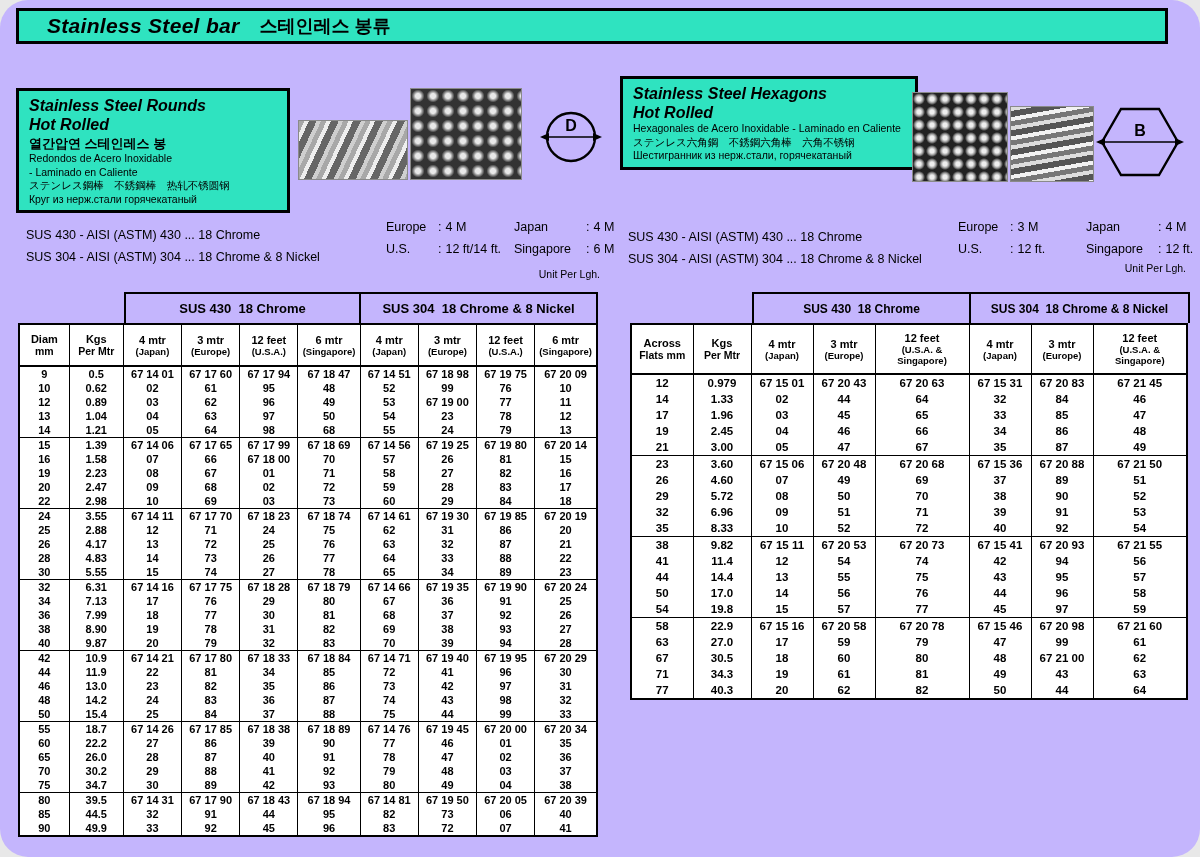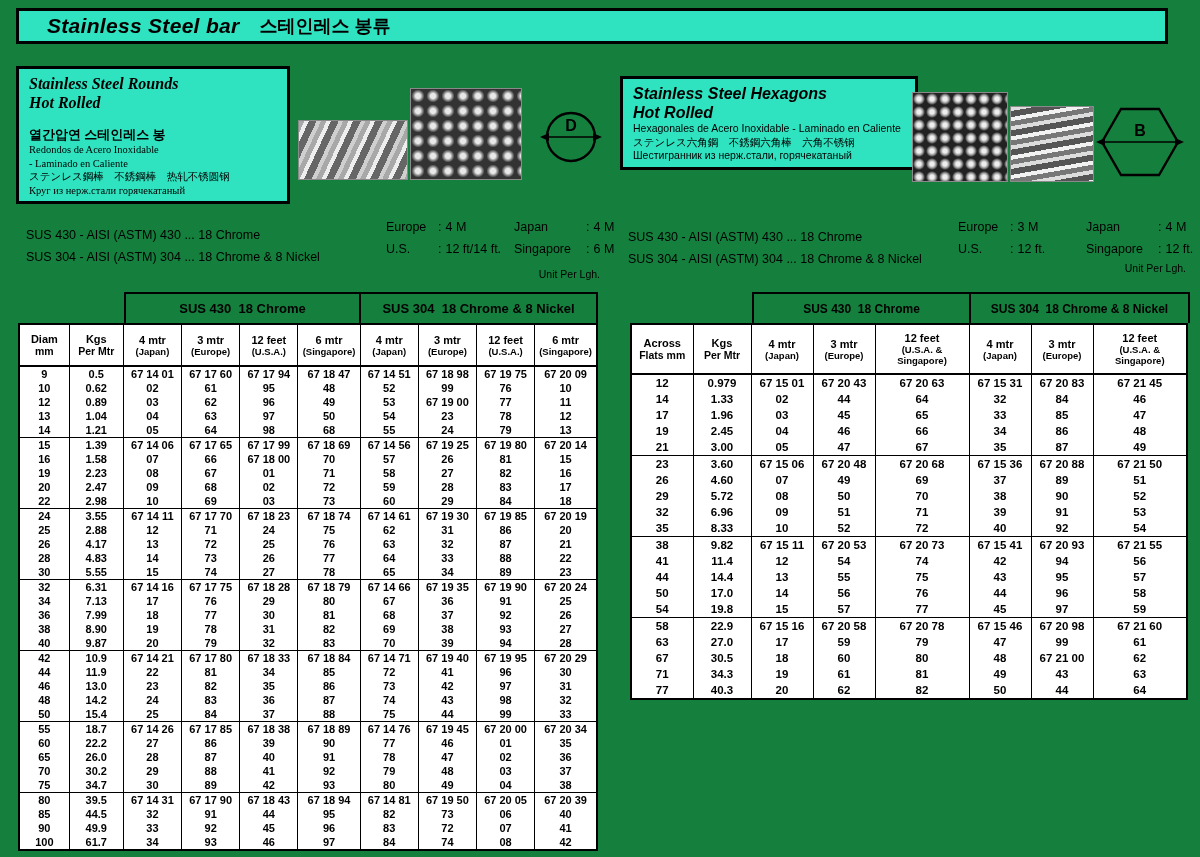--- a/index.html
+++ b/index.html
@@ -1,31 +1,31 @@
 <!DOCTYPE html>
 <html style="--accent: #2fe3c0;"><head>
 <meta charset="utf-8">
 <style>
   html,body{margin:0;padding:0;background:#e8e8e8;}
-  #page{position:relative;width:1200px;height:857px;background:#15803d;overflow:hidden;
-        font-family:"Liberation Sans","DejaVu Sans",sans-serif;color:#000;}
+  #page{position:relative;width:1200px;height:857px;background:#c4b5fd;overflow:hidden;
+        font-family:"Liberation Sans","DejaVu Sans",sans-serif;color:#000;border-radius:28px;}
 
   
   .banner{position:absolute;left:16px;top:8px;width:1118px;height:30px;
           background:var(--accent,#2fe3c0);border:3px solid #000;
           display:flex;align-items:center;padding-left:28px;gap:20px;}
   .b-en{font-size:21px;font-weight:bold;font-style:italic;letter-spacing:.3px;}
   .b-kr{font-size:18px;font-weight:bold;}
 
   
   .titlebox{position:absolute;background:var(--accent,#2fe3c0);border:3px solid #000;padding:5px 10px 4px;}
-  #rounds-box{left:16px;top:66px;width:248px;font-family:Liberation Serif, serif;}
+  #rounds-box{left:16px;top:88px;width:248px;}
   #hex-box{left:620px;top:76px;width:272px;}
   .t1{font-size:16px;font-weight:bold;font-style:italic;line-height:19px;}
-  .t2{font-size:13px;font-weight:bold;line-height:17px;margin-top:14px;}
+  .t2{font-size:13px;font-weight:bold;line-height:17px;margin-top:1px;}
   .t3{font-size:10.5px;line-height:13.5px;}
 
   
   .photo{position:absolute;border:1px solid #8a8a8a;}
   #rphoto1{left:298px;top:120px;width:108px;height:58px;
            background:repeating-linear-gradient(115deg,#a8a8a8 0 5px,#eeeeee 5px 9px,#666 9px 16px,#cfcfcf 16px 20px);}
   #rphoto2{left:410px;top:88px;width:110px;height:90px;background-color:#2a2a2a;
            background-image:radial-gradient(circle at 7px 7px,#e8e8e8 2.5px,#8a8a8a 4.5px,#333 6.5px);
            background-size:15px 15px;}
   #hphoto1{left:912px;top:92px;width:94px;height:88px;background-color:#222;
@@ -643,32 +643,20 @@
             <td>49.9</td>
             <td>33</td>
             <td>92</td>
             <td>45</td>
             <td>96</td>
             <td>83</td>
             <td>72</td>
             <td>07</td>
             <td>41</td>
           </tr>
-          <tr>
-            <td>100</td>
-            <td>61.7</td>
-            <td>34</td>
-            <td>93</td>
-            <td>46</td>
-            <td>97</td>
-            <td>84</td>
-            <td>74</td>
-            <td>08</td>
-            <td>42</td>
-          </tr>
         </tbody>
       </table>
   </div>
 
   <div class="twrap" id="hex-twrap">
     <div class="spanrow">
       <div class="spacer" style="width:122px"></div>
       <div class="spanbox" style="width:219px">SUS 430  18 Chrome</div>
       <div class="spanbox" style="width:219px">SUS 304  18 Chrome &amp; 8 Nickel</div>
     </div>

